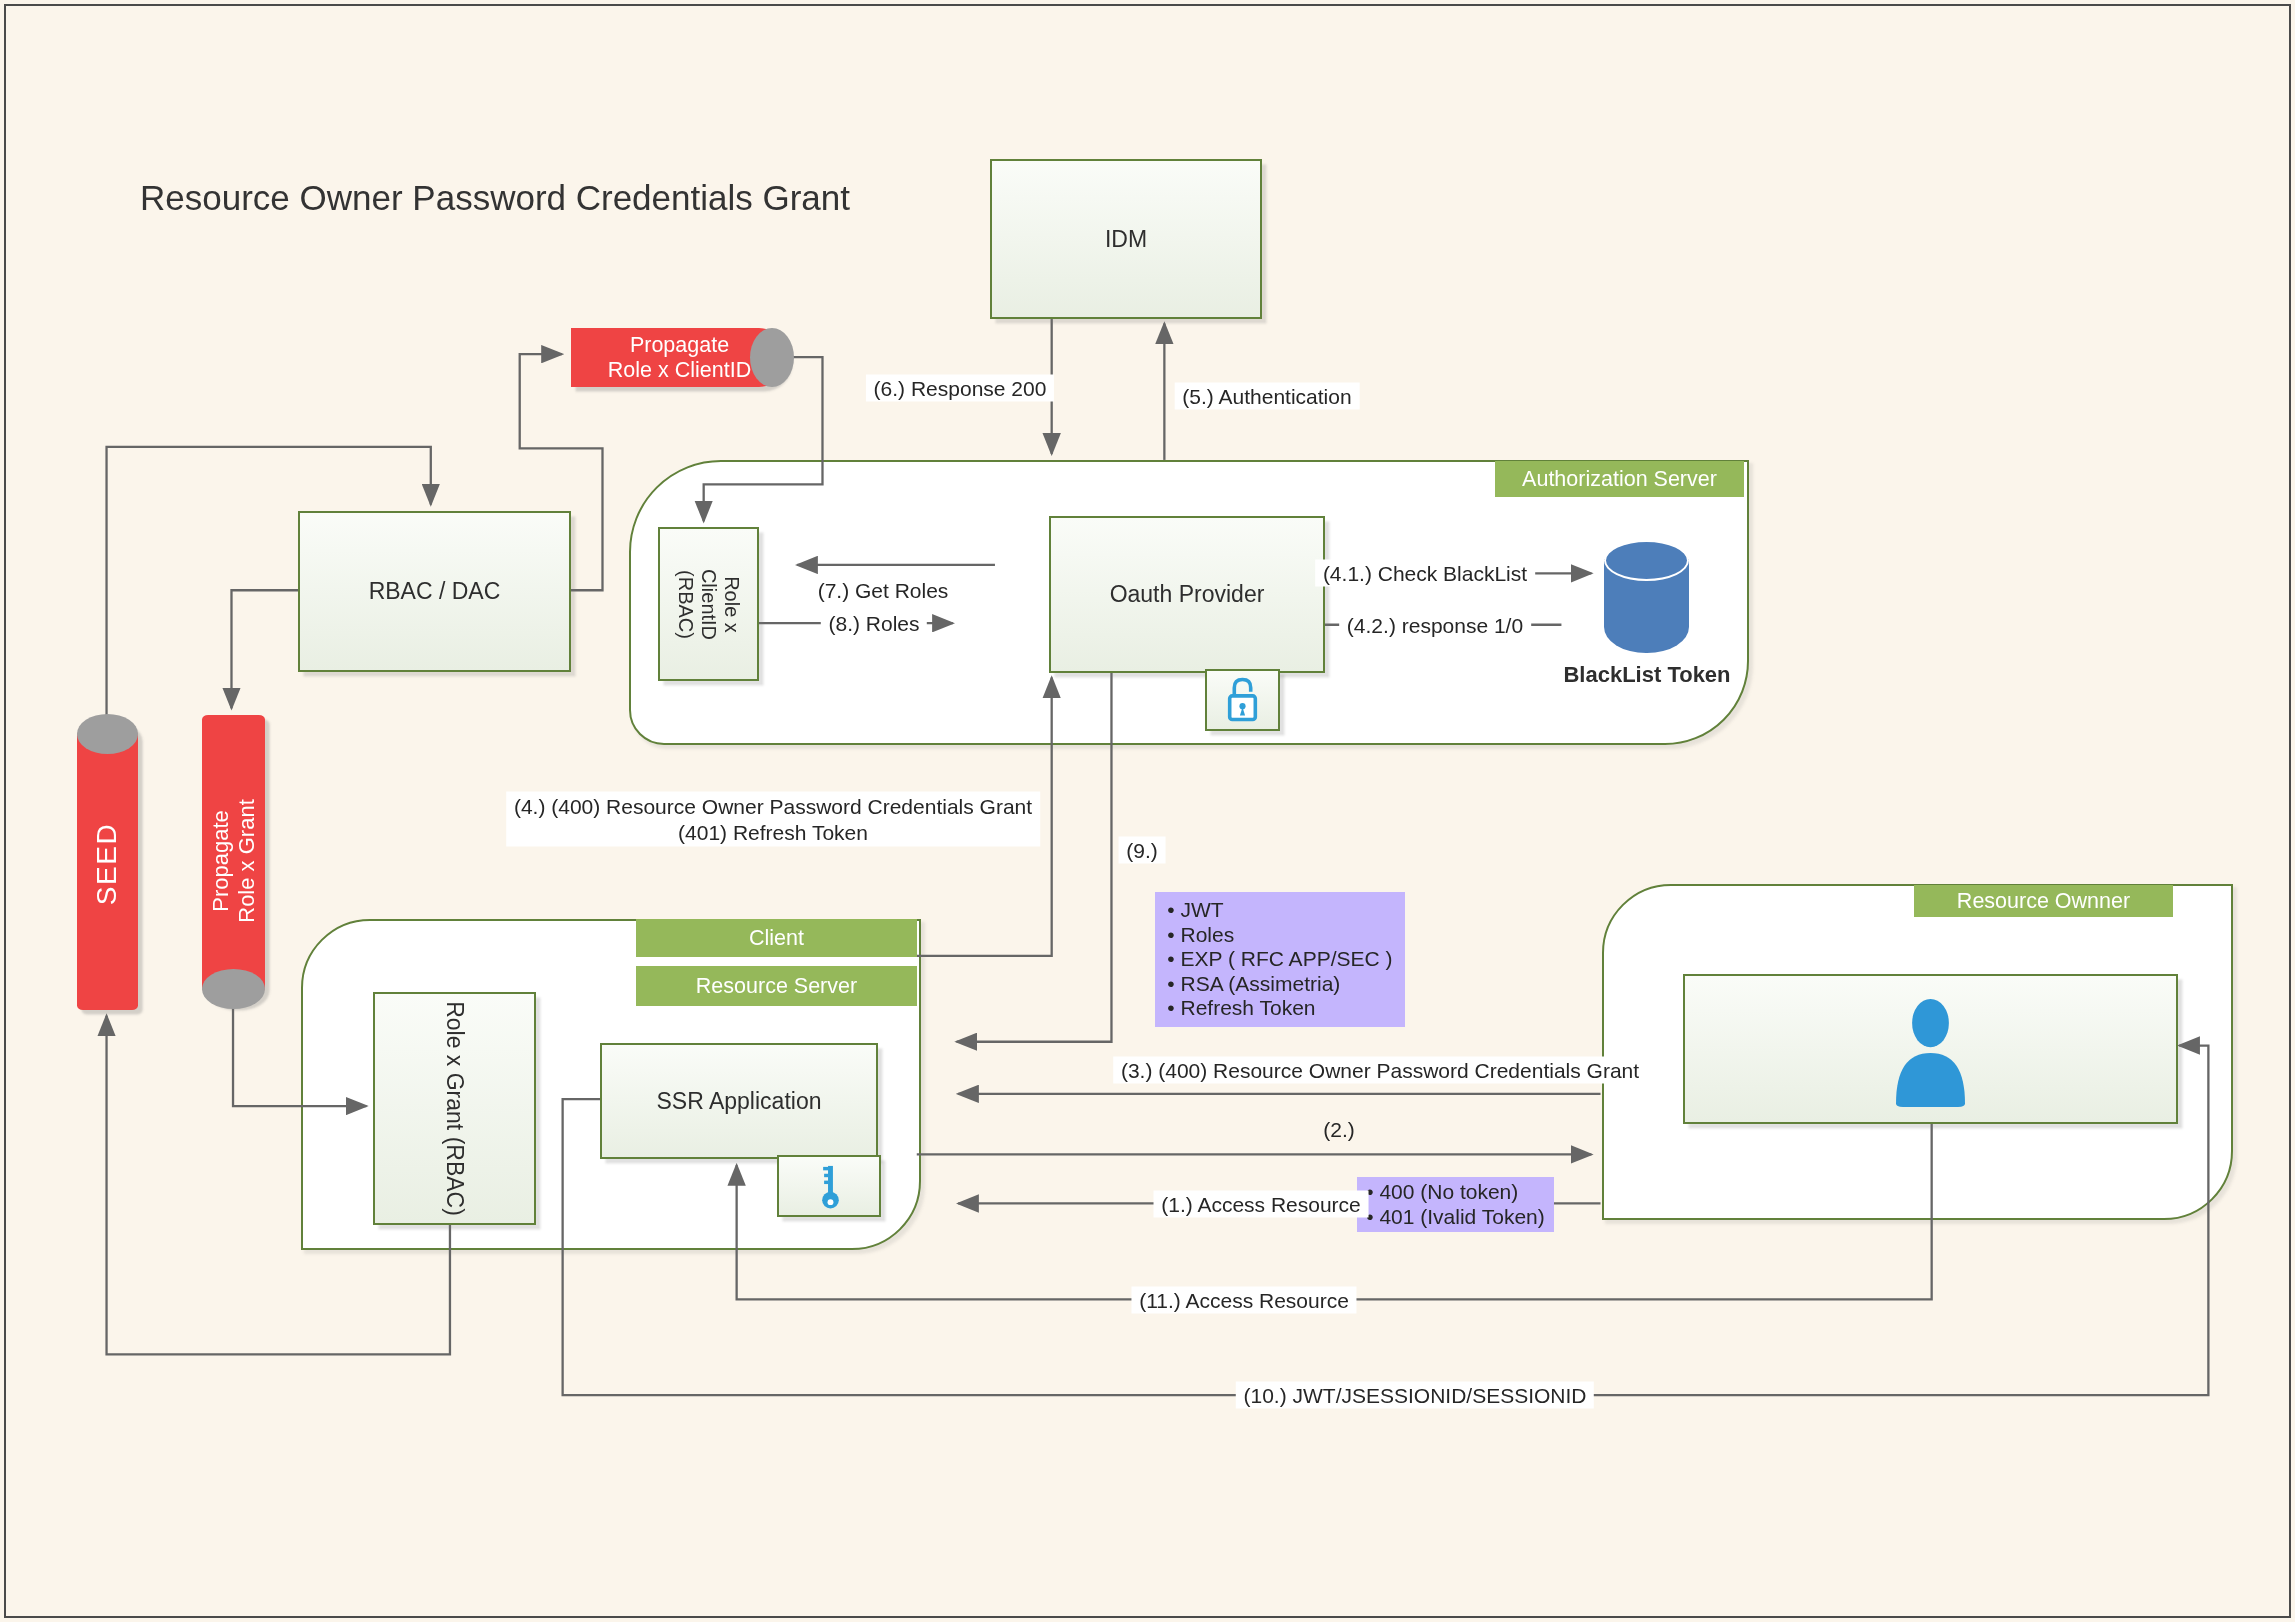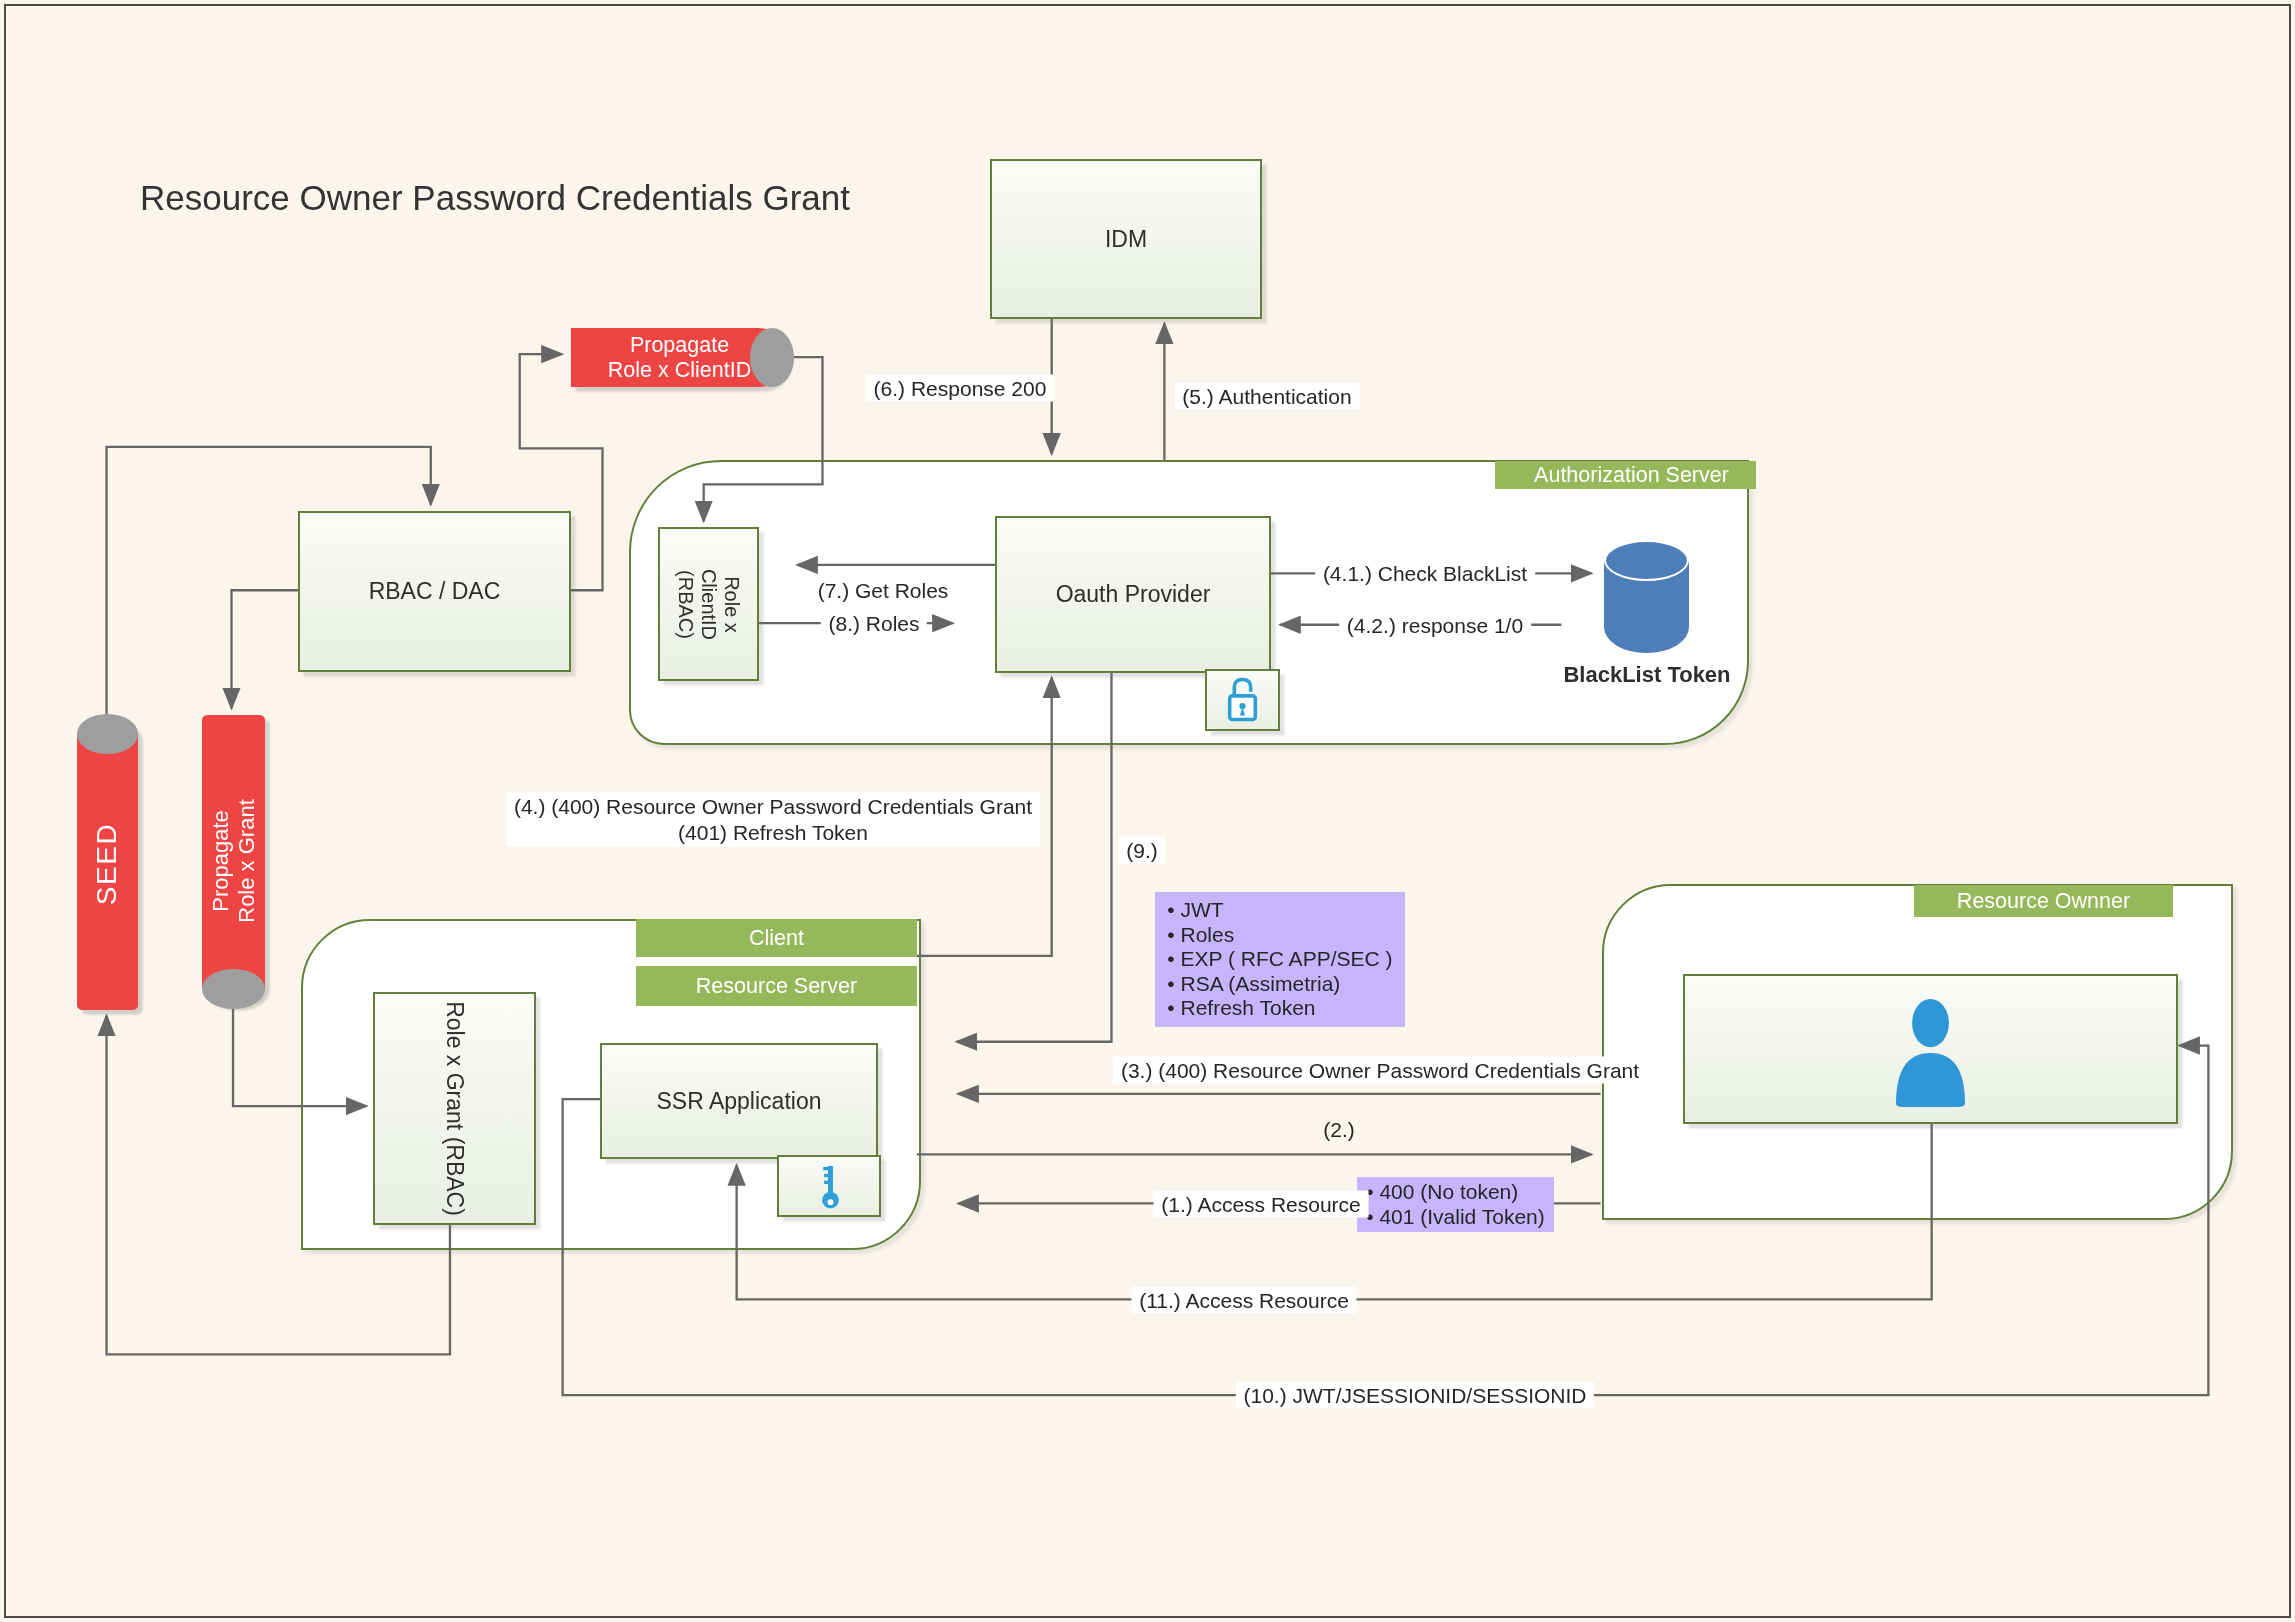--- a/index.html
+++ b/index.html
@@ -39,21 +39,21 @@
         background:linear-gradient(180deg,#fafcf8 0%,#e9efe3 100%);
         box-shadow:4.6px 4.6px 2.3px rgba(120,120,120,0.22);
         display:flex;align-items:center;justify-content:center;}
 </style>
 </head>
 <body>
 
 <div class="stage">
 
   <div class="container" style="left:629px;top:460px;width:1116px;height:281px;border-radius:92px 0 84px 35px;"></div>
-  <div class="badge" style="left:1495px;top:461px;width:249px;height:28px;z-index:4;padding-left:12px;">Authorization Server</div>
+  <div class="badge" style="left:1495px;top:461px;width:249px;height:36px;z-index:4;">Authorization Server</div>
 
   <div class="container" style="left:301px;top:919px;width:616px;height:327px;border-radius:69px 0 69px 0;"></div>
   <div class="badge" style="left:636px;top:919px;width:281px;height:38px;z-index:4;">Client</div>
   <div class="badge" style="left:636px;top:966px;width:281px;height:40px;z-index:4;">Resource Server</div>
 
   <div class="container" style="left:1602px;top:884px;width:627px;height:332px;border-radius:69px 0 69px 0;"></div>
   <div class="badge" style="left:1914px;top:885px;width:259px;height:32px;z-index:4;">Resource Ownner</div>
 
   <svg class="wires" width="2295" height="1622" viewBox="0 0 2994 2116">
     <defs>
@@ -96,21 +96,21 @@
     </div>
 
     <div class="node" style="left:658px;top:527px;width:97px;height:150px;font-size:20px;">
       <div class="rot90" style="line-height:23px;">
         <div>Role x</div>
         <div>ClientID</div>
         <div>(RBAC)</div>
       </div>
     </div>
 
-    <div class="node" style="left:995px;top:516px;width:272px;height:153px;">
+    <div class="node" style="left:1049px;top:516px;width:272px;height:153px;">
       <span>Oauth Provider</span>
     </div>
 
     <div class="iconbox" style="left:1205px;top:669px;width:71px;height:58px;">
       <svg width="41" height="48" viewBox="0 0 80 92">
         <path d="M24 40 V22 Q24 6 40 6 Q56 6 56 22 V30" fill="none" stroke="#2f9fd8" stroke-width="7"></path>
         <rect x="15" y="38" width="50" height="46" rx="5" fill="#fff" stroke="#2f9fd8" stroke-width="7"></rect>
         <circle cx="40" cy="58" r="6" fill="#2f9fd8"></circle>
         <path d="M40 60 L35 76 L45 76 Z" fill="#2f9fd8"></path>
       </svg>

